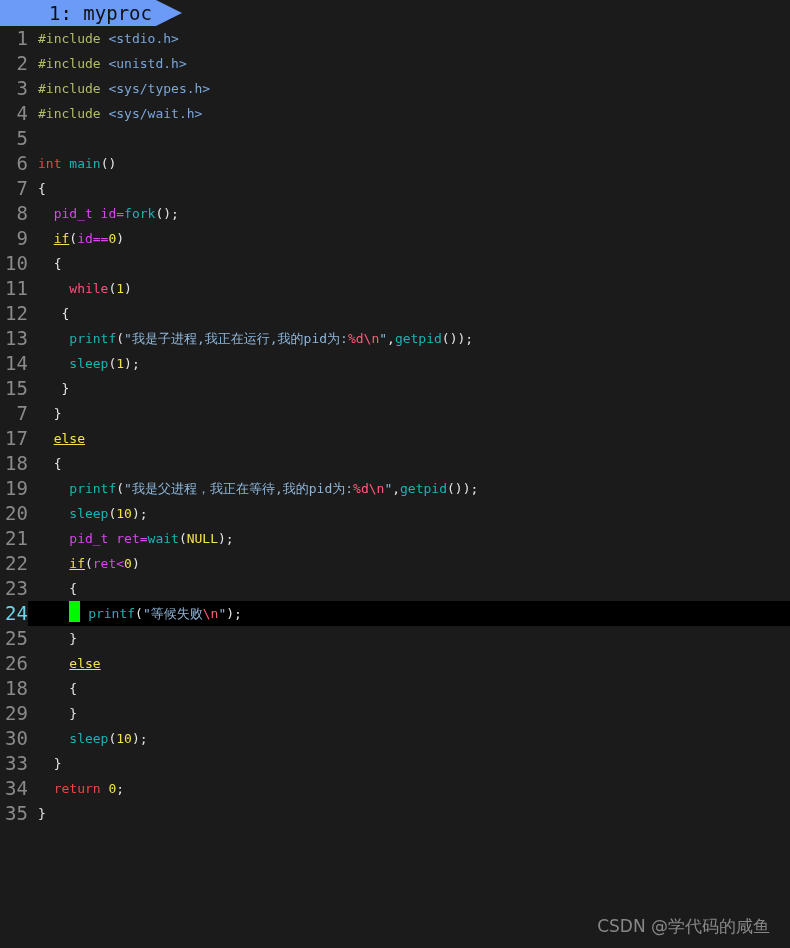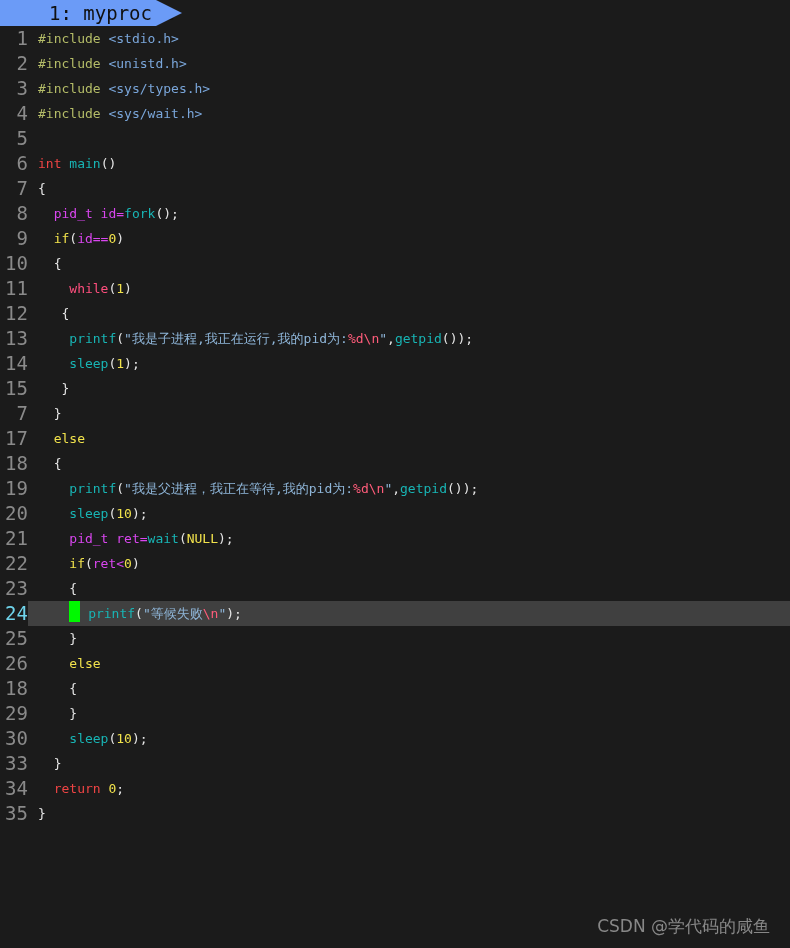--- a/index.html
+++ b/index.html
@@ -57,21 +57,21 @@
     background: #1b1b1b;
   }
   .row {
     position: relative;
     height: 25px;
     display: flex;
     align-items: center;
     white-space: pre;
   }
   .row.current {
-    background: #404040;
+    background: #000000;
     align-items: flex-end;
   }
   .gutter {
     width: 28px;
     min-width: 28px;
     text-align: right;
     color: #8a8a8a;
     font-size: 19px;
     line-height: 25px;
     padding-right: 0px;
@@ -90,21 +90,21 @@
     padding-left: 10px;
     white-space: pre;
     position: relative;
   }
 
   
   .pp      { color: #b5bd68; }            
   .hdr     { color: #7aa6da; }            
   .type    { color: #ef4444; }            
   .fn      { color: #18b5b5; }            
-  .kw      { color: #f2e34c; }            
+  .kw      { color: #f2e34c; text-decoration: underline; }            
   .kw2     { color: #ff4f7e; }            
   .num     { color: #f2e34c; }            
   .str     { color: #8fb6d9; }            
   .esc     { color: #ff5c7a; }            
   .punct   { color: #e6e6e6; }
   .ident   { color: #d946ef; }
 
   .cursor {
     display: inline-block;
     width: 11px;

